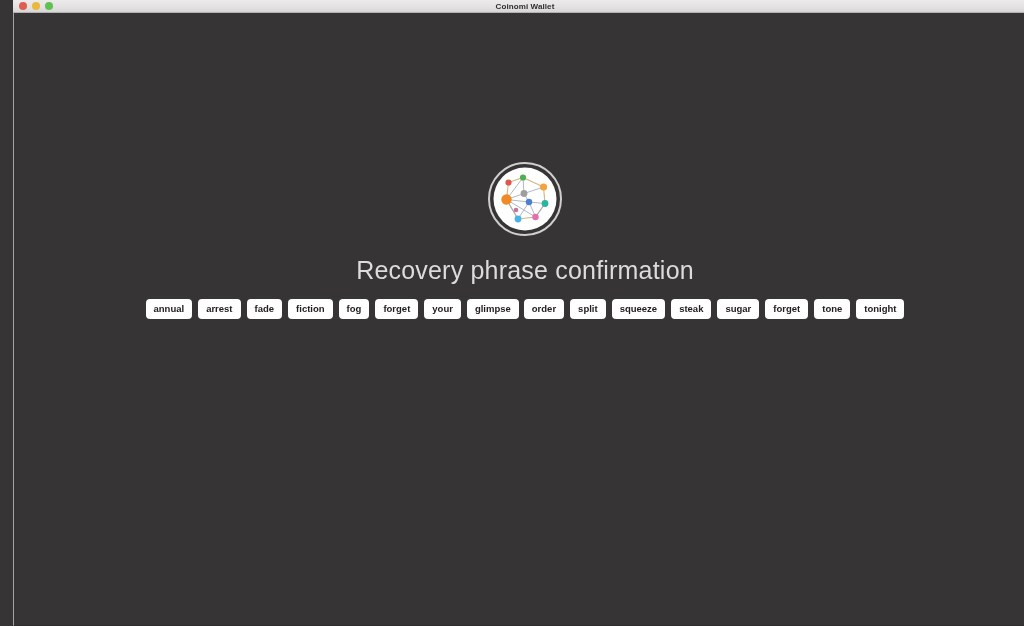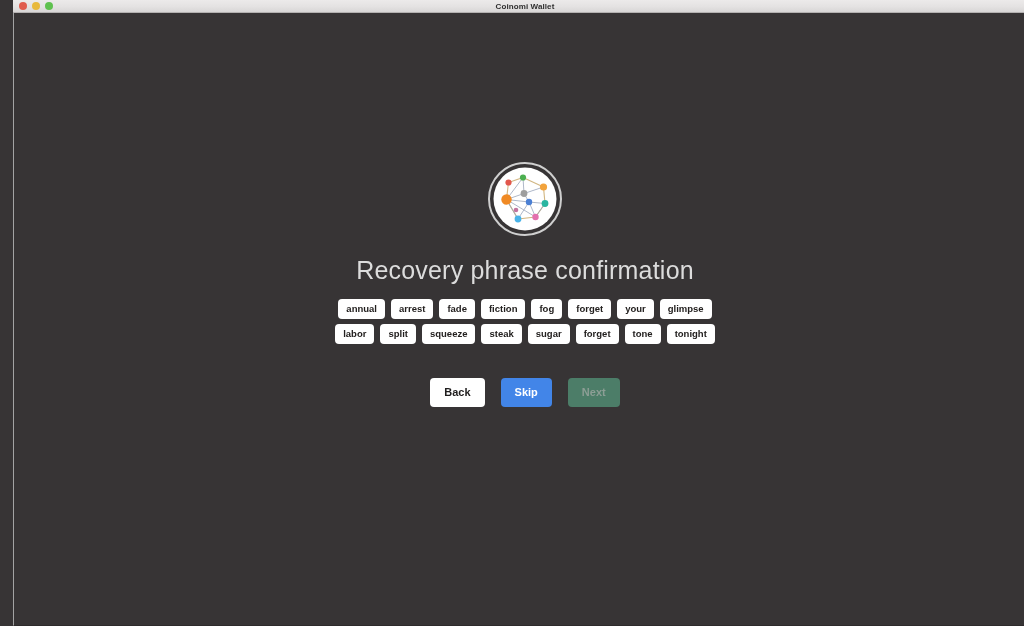--- a/index.html
+++ b/index.html
@@ -107,21 +107,21 @@
     line-height: 14px;
     text-align: center;
     user-select: none;
   }
   .subtitle .line { display: block; }
 
   
   .words {
     margin-top: 16px;
     display: flex;
-    flex-direction: column;
+    flex-direction: row;
     align-items: center;
     gap: 5px;
   }
   .word-row {
     display: flex;
     justify-content: center;
     gap: 6px;
   }
   .chip {
     background: #ffffff;
@@ -234,31 +234,26 @@
         <button class="chip">annual</button>
         <button class="chip">arrest</button>
         <button class="chip">fade</button>
         <button class="chip">fiction</button>
         <button class="chip">fog</button>
         <button class="chip">forget</button>
         <button class="chip">your</button>
         <button class="chip">glimpse</button>
       </div>
       <div class="word-row">
-        <button class="chip">labor</button>
+        <button class="chip">order</button>
         <button class="chip">split</button>
         <button class="chip">squeeze</button>
         <button class="chip">steak</button>
         <button class="chip">sugar</button>
         <button class="chip">forget</button>
         <button class="chip">tone</button>
         <button class="chip">tonight</button>
       </div>
     </div>
 
-    <div class="actions">
-      <button class="btn btn-back">Back</button>
-      <button class="btn btn-skip">Skip</button>
-      <button class="btn btn-next">Next</button>
-    </div>
 
   </div>
 </div>
 
 </body></html>

